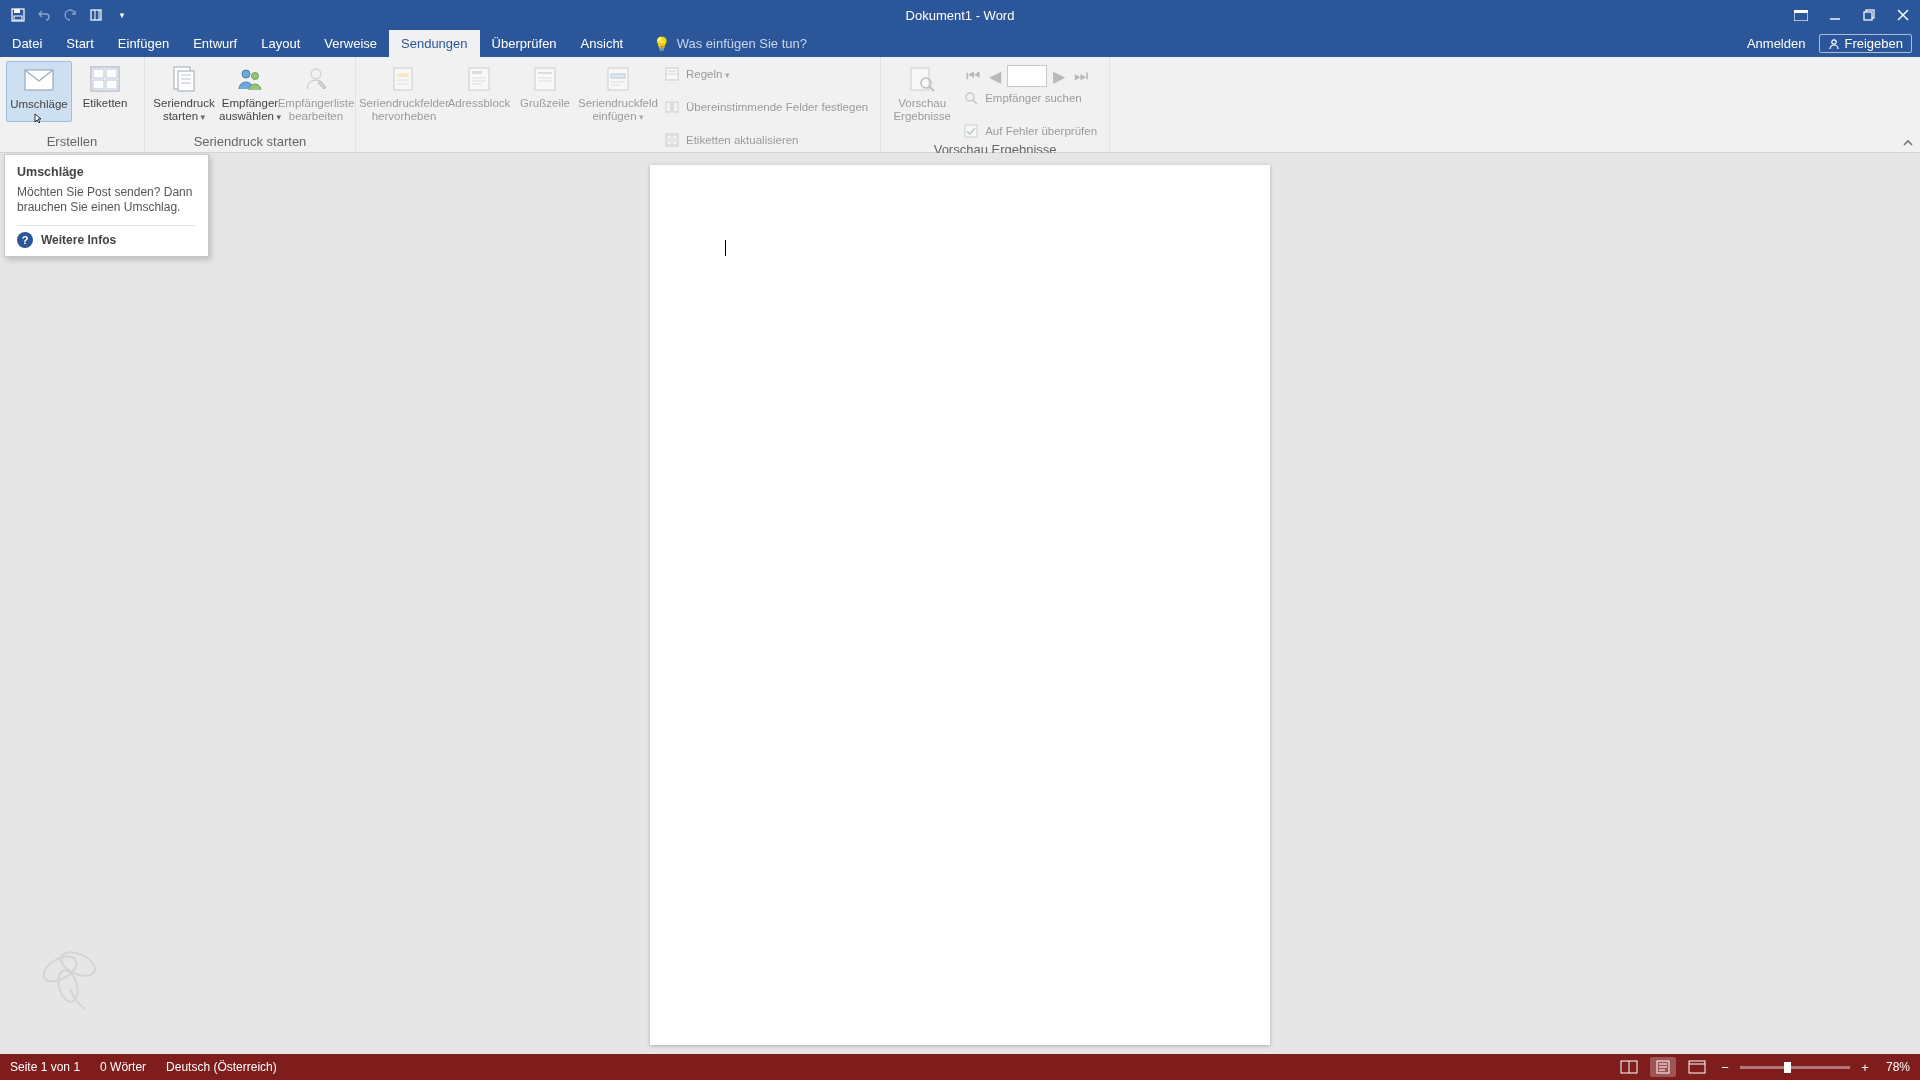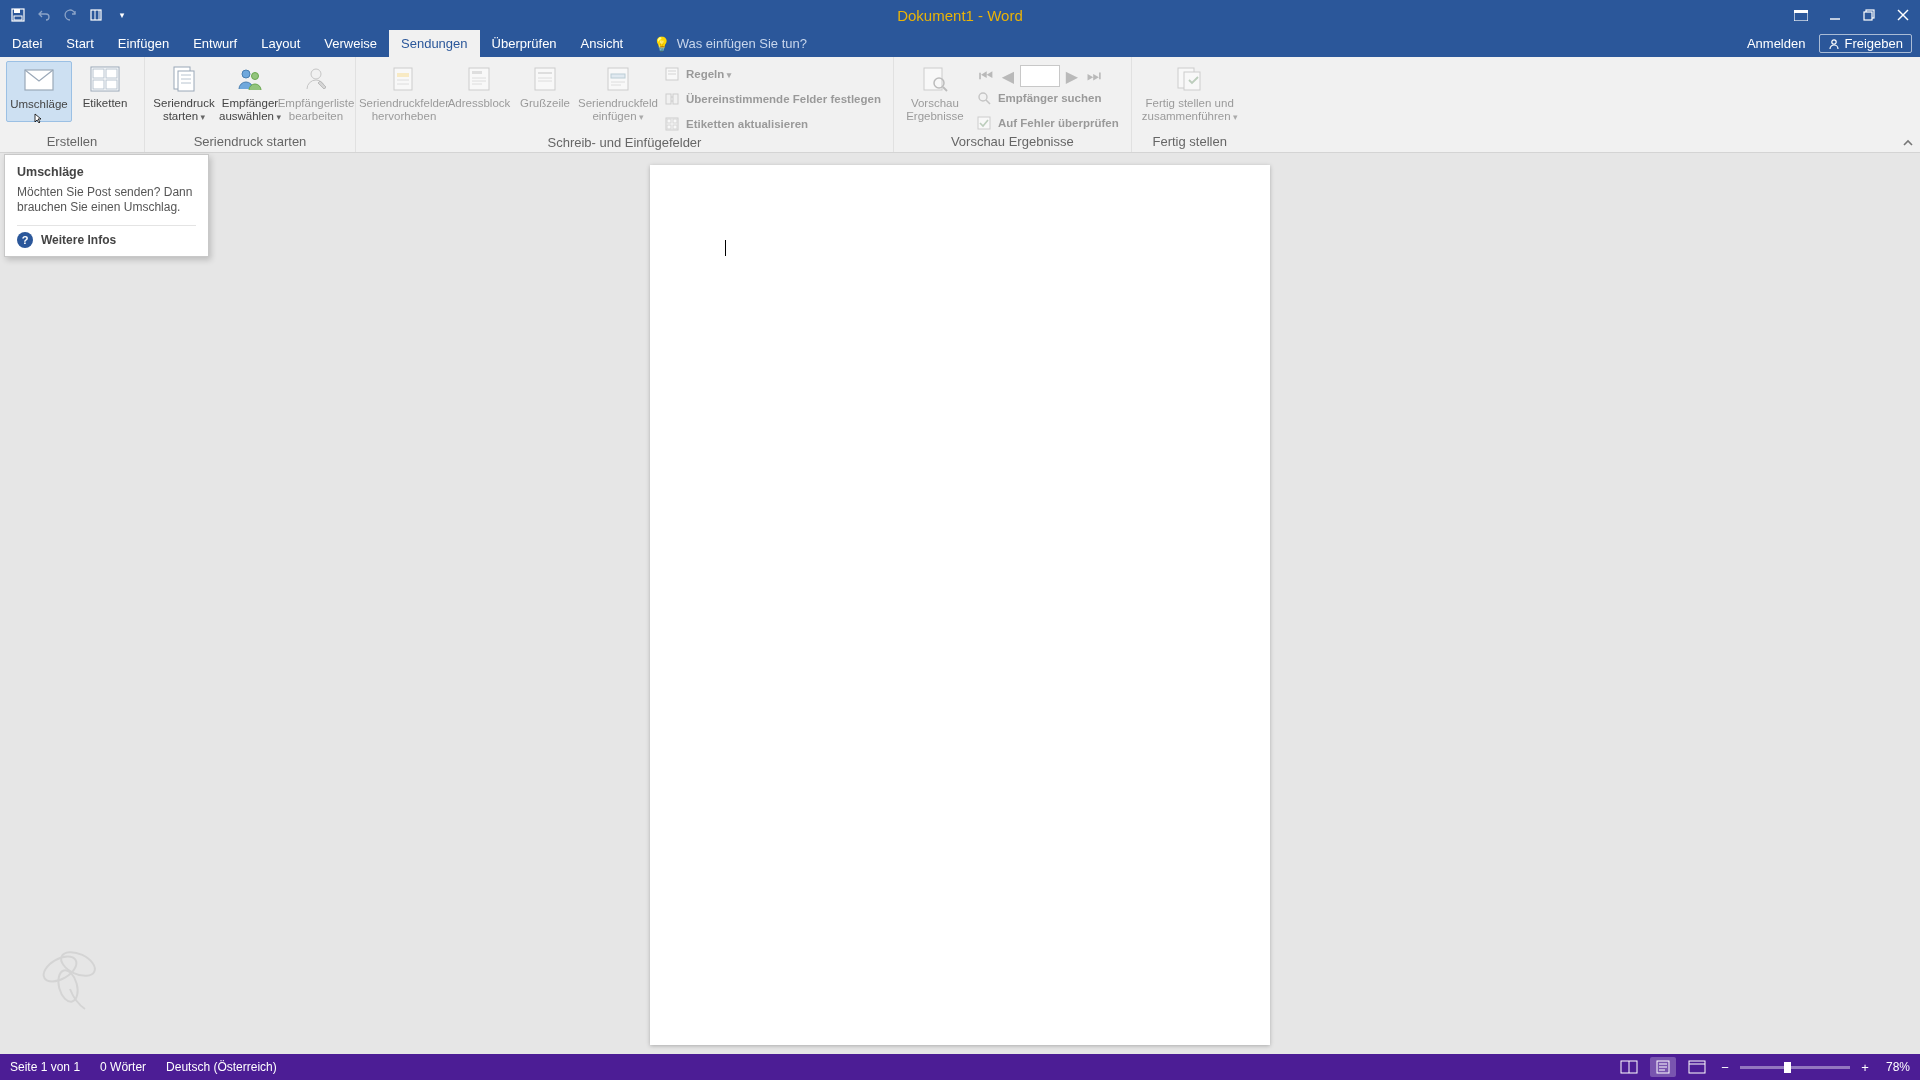--- a/index.html
+++ b/index.html
@@ -3,21 +3,21 @@
 <meta charset="utf-8">
 <style>
 * { margin: 0; padding: 0; box-sizing: border-box; font-family: "Segoe UI", Tahoma, sans-serif; }
 body { background: #e6e6e6; width: 1920px; height: 1080px; overflow: hidden; position: relative; }
 
 
 .title-bar { background: #2b579a; height: 30px; display: flex; align-items: center; color: #fff; position: relative; }
 .qat { display: flex; align-items: center; gap: 2px; padding-left: 6px; }
 .qat-btn { width: 24px; height: 24px; display: flex; align-items: center; justify-content: center; color: #fff; font-size: 13px; cursor: pointer; }
 .qat-btn.disabled { opacity: .45; cursor: default; }
-.title-text { position: absolute; left: 50%; transform: translateX(-50%); font-size: 15px; color: #eab308; }
+.title-text { position: absolute; left: 50%; transform: translateX(-50%); font-size: 13px; color: #ffffff; }
 .win-controls { margin-left: auto; display: flex; }
 .win-btn { width: 34px; height: 30px; display: flex; align-items: center; justify-content: center; color: #fff; font-size: 12px; cursor: pointer; }
 
 
 .tabs-row { background: #2b579a; height: 27px; display: flex; align-items: stretch; color: #fff; font-size: 13px; }
 .tab { padding: 0 12px; display: flex; align-items: center; cursor: pointer; }
 .tab.file { background: #2b579a; }
 .tab.active { background: #f1f1f1; color: #2b579a; }
 .tell-me { display: flex; align-items: center; gap: 6px; margin-left: 18px; color: #c8d6ec; font-size: 13px; }
 .tell-me .bulb { font-size: 14px; }
@@ -28,21 +28,21 @@
 
 .ribbon { background: #f1f1f1; border-bottom: 1px solid #d4d4d4; height: 96px; display: flex; position: relative; }
 .group { border-right: 1px solid #e1e1e1; display: flex; flex-direction: column; }
 .group-body { flex: 1; display: flex; align-items: flex-start; padding: 4px 6px 0; }
 .group-label { text-align: center; font-size: 13px; color: #666; padding: 0 0 3px; }
 .big-btn { display: flex; flex-direction: column; align-items: center; width: 66px; padding-top: 2px; cursor: pointer; }
 .big-btn.disabled { opacity: .5; cursor: default; }
 .big-btn .icon { width: 32px; height: 32px; display: flex; align-items: center; justify-content: center; }
 .big-btn .lbl { font-size: 11.5px; color: #444; text-align: center; line-height: 13px; margin-top: 2px; }
 .big-btn .lbl.twoline { height: 26px; }
-.small-row { display: flex; flex-direction: column; gap: 3px; padding: 2px 6px 0; font-weight: bold; }
+.small-row { display: flex; flex-direction: column; gap: 11px; padding: 2px 6px 0; }
 .small-btn { display: flex; align-items: center; gap: 6px; font-size: 11.5px; color: #444; cursor: pointer; height: 22px; white-space: nowrap; }
 .small-btn.disabled { opacity: .5; cursor: default; }
 .small-btn .sicon { width: 16px; height: 16px; display: inline-flex; align-items: center; justify-content: center; }
 .nav-ctrl { display: flex; align-items: center; gap: 2px; padding: 4px 6px 0; }
 .nav-ctrl .nbtn { width: 20px; height: 22px; display: flex; align-items: center; justify-content: center; color: #777; cursor: pointer; }
 .nav-ctrl .nbtn.disabled { opacity: .45; }
 .nav-ctrl input { width: 40px; height: 22px; border: 1px solid #c8c8c8; background: #fff; font-size: 12px; text-align: center; }
 .collapse-ribbon { position: absolute; right: 6px; bottom: 4px; font-size: 12px; color: #777; cursor: pointer; }
 
 
@@ -57,21 +57,21 @@
 
 
 .doc-area { position: absolute; top: 153px; bottom: 26px; left: 0; right: 0; background: #e6e6e6; overflow: hidden; }
 .page { position: absolute; top: 12px; left: 50%; transform: translateX(-50%); width: 620px; height: 880px; background: #fff; box-shadow: 0 1px 4px rgba(0,0,0,.25); }
 .cursor-line { position: absolute; left: 75px; top: 75px; width: 1px; height: 16px; background: #000; }
 
 
 .flower { position: absolute; left: 30px; bottom: 40px; opacity: .4; }
 
 
-.status-bar { position: absolute; left: 0; right: 0; bottom: 0; height: 26px; background: #4c1d95; color: #fff; display: flex; align-items: center; font-size: 12px; padding: 0 10px; }
+.status-bar { position: absolute; left: 0; right: 0; bottom: 0; height: 26px; background: #7f1d1d; color: #fff; display: flex; align-items: center; font-size: 12px; padding: 0 10px; }
 .status-left { display: flex; gap: 20px; }
 .status-item { cursor: pointer; }
 .status-right { margin-left: auto; display: flex; align-items: center; gap: 8px; }
 .view-btn { width: 26px; height: 20px; display: flex; align-items: center; justify-content: center; cursor: pointer; }
 .view-btn.active { background: rgba(255,255,255,.25); border-radius: 2px; }
 .zoom { display: flex; align-items: center; gap: 8px; }
 .zoom-track { width: 110px; height: 3px; background: rgba(255,255,255,.4); position: relative; }
 .zoom-thumb { position: absolute; top: -4px; left: 40%; width: 7px; height: 11px; background: #fff; }
 .zoom-btn { cursor: pointer; font-size: 13px; width: 14px; text-align: center; }
 
@@ -359,35 +359,20 @@
                 </svg>
               </span>
             <span>Auf Fehler überprüfen</span>
           </div>
         </div>
       </div>
     </div>
     <div class="group-label">Vorschau Ergebnisse</div>
   </div>
 
-  <div class="group" style="border-right:none;">
-    <div class="group-body">
-      <div class="big-btn disabled" style="width:104px;">
-        <div class="icon">
-          <svg width="30" height="26" viewBox="0 0 30 26">
-              <rect x="3" y="2" width="16" height="20" fill="#fff" stroke="#aaa"></rect>
-              <rect x="9" y="6" width="16" height="18" fill="#fff" stroke="#aaa"></rect>
-              <path d="M14 14 L17 17 L23 11" fill="none" stroke="#8a8" stroke-width="1.8"></path>
-            </svg>
-        </div>
-        <div class="lbl twoline drop">Fertig stellen und zusammenführen</div>
-      </div>
-    </div>
-    <div class="group-label">Fertig stellen</div>
-  </div>
 
   <div class="collapse-ribbon">
     <svg width="12" height="10" viewBox="0 0 12 10">
         <path d="M2 7 L6 3 L10 7" fill="none" stroke="#777" stroke-width="1.6"></path>
       </svg>
   </div>
 </div>
 
 <div class="tooltip">
   <div class="tt-title">Umschläge</div>

